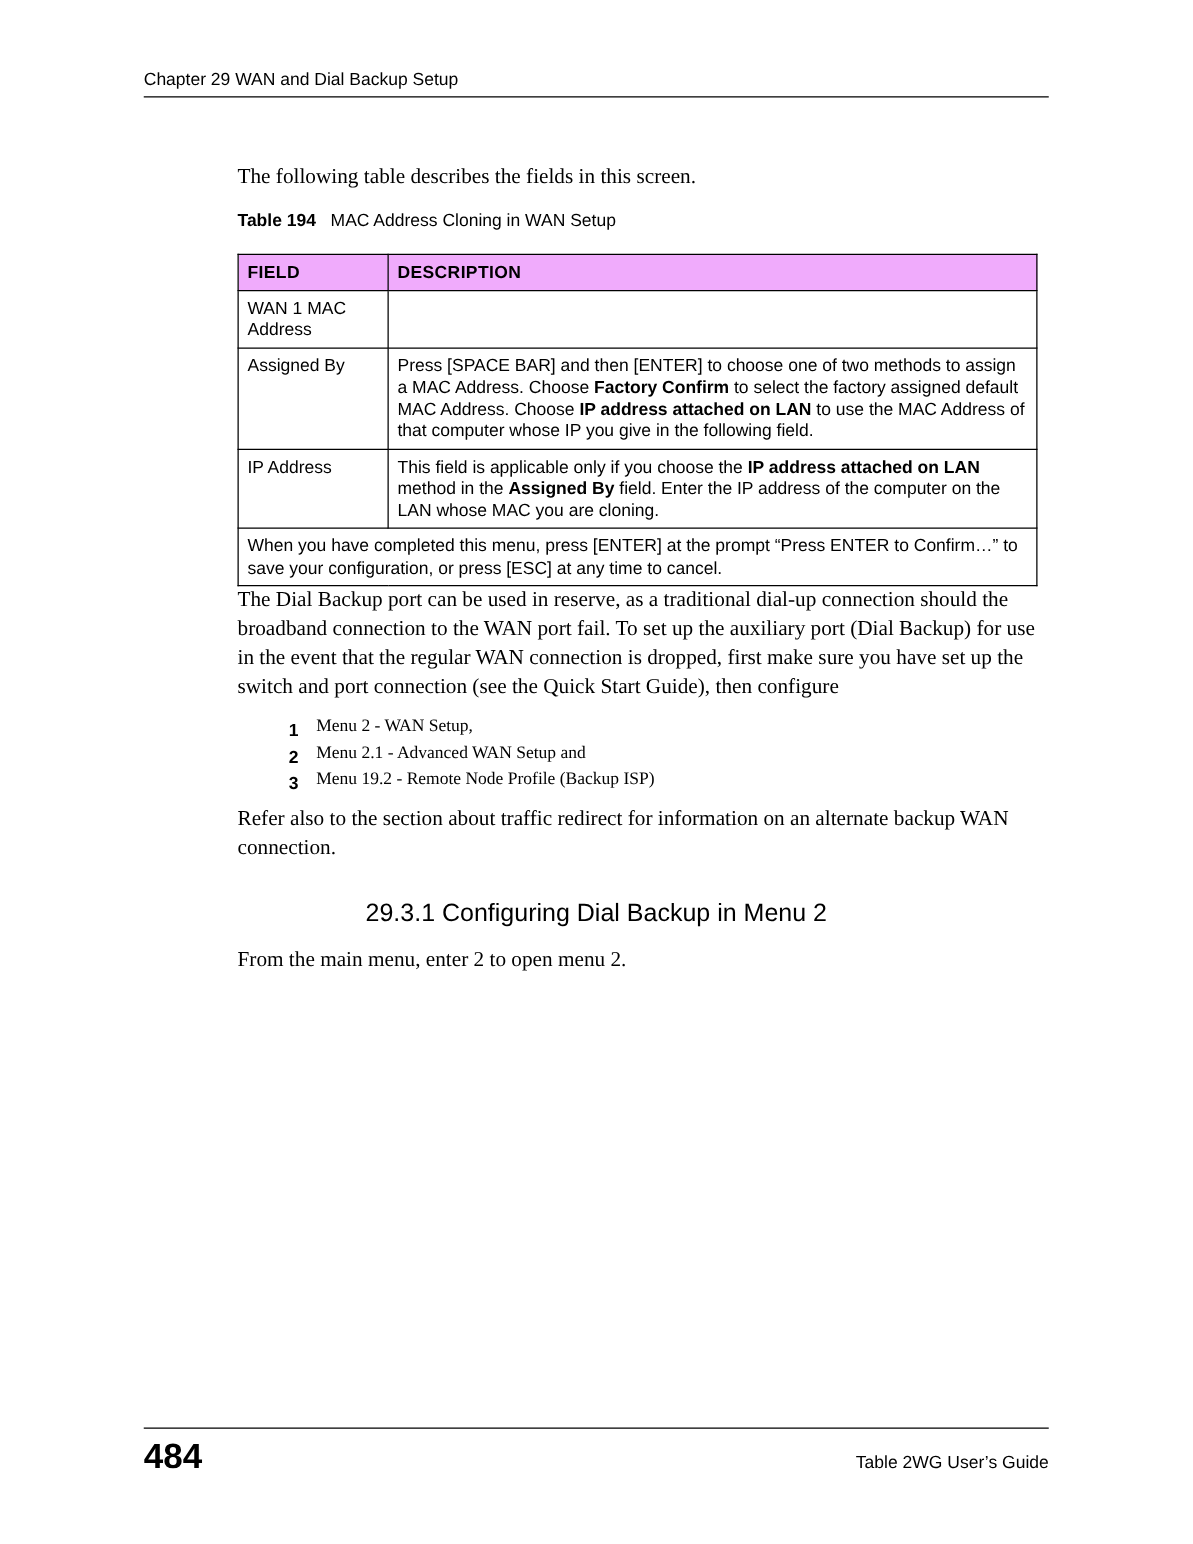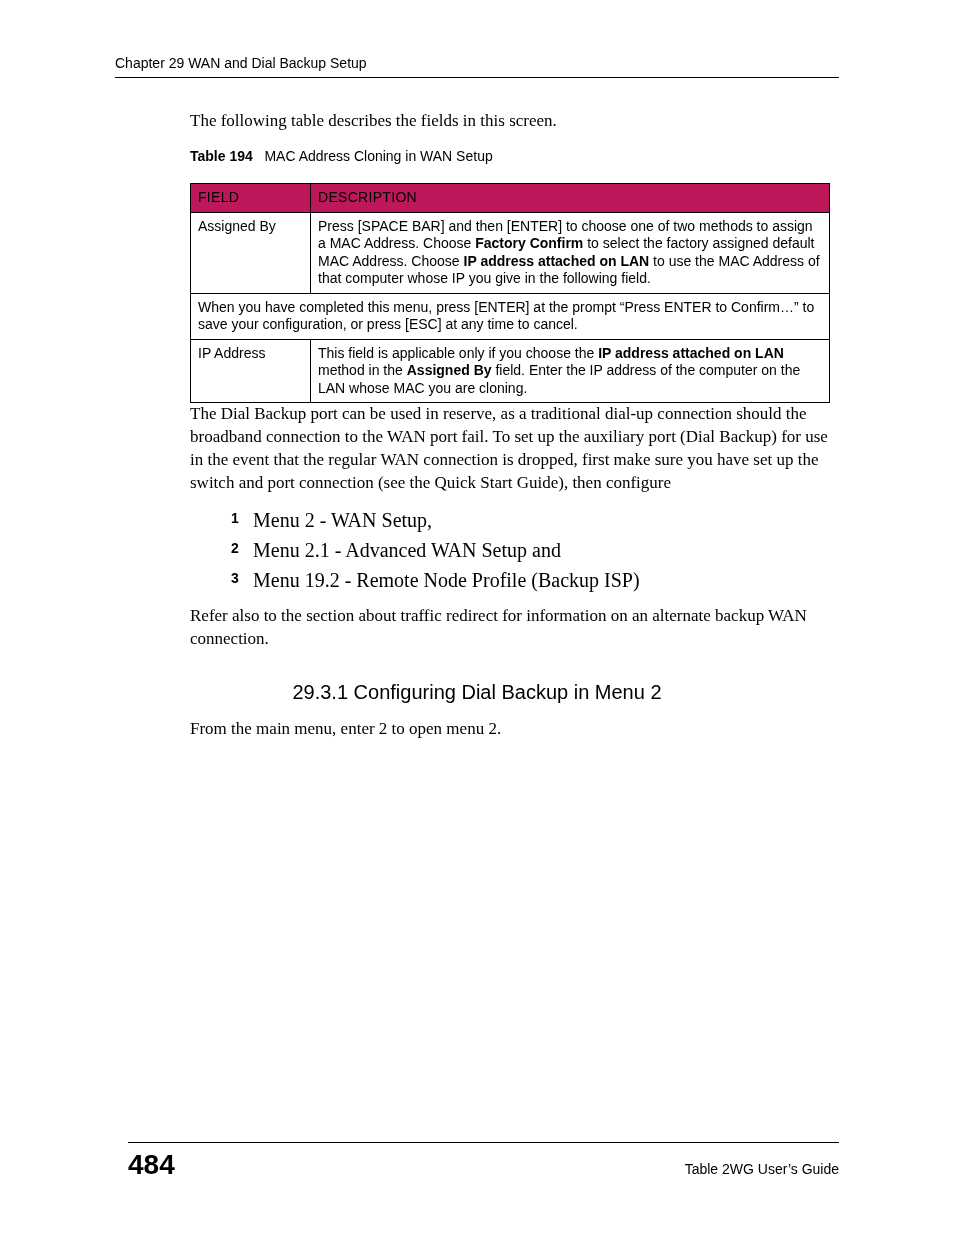--- a/index.html
+++ b/index.html
@@ -21,21 +21,21 @@
   }
   .running-header {
     font-family: Arial, Helvetica, sans-serif;
     font-size: 14px;
     color: #000;
     padding-bottom: 6px;
     border-bottom: 1.5px solid #000;
   }
   .intro {
     font-size: 17px;
-    margin-top: 33px;
+    margin-top: 53px;
     margin-left: 75px;
   }
   .table-caption {
     font-family: Arial, Helvetica, sans-serif;
     font-size: 14px;
     margin: 14px 0 19px 75px;
   }
   .table-caption .tbl-label { font-weight: bold; }
   table.doc-table {
     border-collapse: collapse;
@@ -45,22 +45,22 @@
     font-size: 14px;
   }
   table.doc-table th, table.doc-table td {
     border: 1px solid #000;
     padding: 5px 7px;
     text-align: left;
     vertical-align: top;
     line-height: 1.25;
   }
   table.doc-table th {
-    background: #be185d;
-    font-weight: normal;
+    background: #f0abfc;
+    font-weight: bold;
     font-variant: small-caps;
     letter-spacing: 0.3px;
   }
   table.doc-table td.field-col { width: 105px; }
   h2.section {
     font-family: Arial, Helvetica, sans-serif;
     font-weight: bold;
     font-size: 24px;
     margin: 50px 0 18px 0;
   }
@@ -70,21 +70,21 @@
     margin: 0 0 10px 75px;
   }
   ol.doc-list {
     margin: 6px 0 10px 116px;
     padding: 0;
     list-style: none;
     counter-reset: li;
   }
   ol.doc-list li {
     counter-increment: li;
-    font-size: 20px;
+    font-size: 14px;
     line-height: 1.5;
     position: relative;
     padding-left: 22px;
     font-family: Liberation Serif, serif;
   }
   ol.doc-list li::before {
     content: counter(li);
     font-family: Arial, Helvetica, sans-serif;
     font-weight: bold;
     font-size: 14px;
@@ -94,21 +94,21 @@
   }
   h3.subsection {
     font-family: Arial, Helvetica, sans-serif;
     font-weight: normal;
     font-size: 20px;
     margin: 30px 0 14px 0;
     text-align: center;
   }
   .footer {
     position: absolute;
-    left: 128px;
+    left: 115px;
     right: 115px;
     bottom: 54px;
     border-top: 1.5px solid #000;
     padding-top: 6px;
     display: flex;
     justify-content: space-between;
     align-items: flex-end;
   }
   .page-number {
     font-family: Arial, Helvetica, sans-serif;
@@ -137,29 +137,33 @@
 
   <table class="doc-table">
     <thead>
       <tr>
         <th class="field-col">FIELD</th>
         <th>DESCRIPTION</th>
       </tr>
     </thead>
     <tbody>
       <tr>
+        <td class="field-col">WAN 1 MAC Address</td>
+        <td></td>
+      </tr>
+      <tr>
         <td class="field-col">Assigned By</td>
         <td><span>Press [SPACE BAR] and then [ENTER] to choose one of two methods to assign a MAC Address. Choose </span><span class="b">Factory Confirm</span><span> to select the factory assigned default MAC Address. Choose </span><span class="b">IP address attached on LAN</span><span> to use the MAC Address of that computer whose IP you give in the following field.</span></td>
       </tr>
       <tr>
-        <td colspan="2">When you have completed this menu, press [ENTER] at the prompt “Press ENTER to Confirm…” to save your configuration, or press [ESC] at any time to cancel.</td>
+        <td class="field-col">IP Address</td>
+        <td><span>This field is applicable only if you choose the </span><span class="b">IP address attached on LAN</span><span> method in the </span><span class="b">Assigned By</span><span> field. Enter the IP address of the computer on the LAN whose MAC you are cloning.</span></td>
       </tr>
       <tr>
-        <td class="field-col">IP Address</td>
-        <td><span>This field is applicable only if you choose the </span><span class="b">IP address attached on LAN</span><span> method in the </span><span class="b">Assigned By</span><span> field. Enter the IP address of the computer on the LAN whose MAC you are cloning.</span></td>
+        <td colspan="2">When you have completed this menu, press [ENTER] at the prompt “Press ENTER to Confirm…” to save your configuration, or press [ESC] at any time to cancel.</td>
       </tr>
     </tbody>
   </table>
 
 
   <p class="body">The Dial Backup port can be used in reserve, as a traditional dial-up connection should the broadband connection to the WAN port fail. To set up the auxiliary port (Dial Backup) for use in the event that the regular WAN connection is dropped, first make sure you have set up the switch and port connection (see the Quick Start Guide), then configure</p>
 
   <ol class="doc-list">
     <li>Menu 2 - WAN Setup,</li>
     <li>Menu 2.1 - Advanced WAN Setup and</li>

